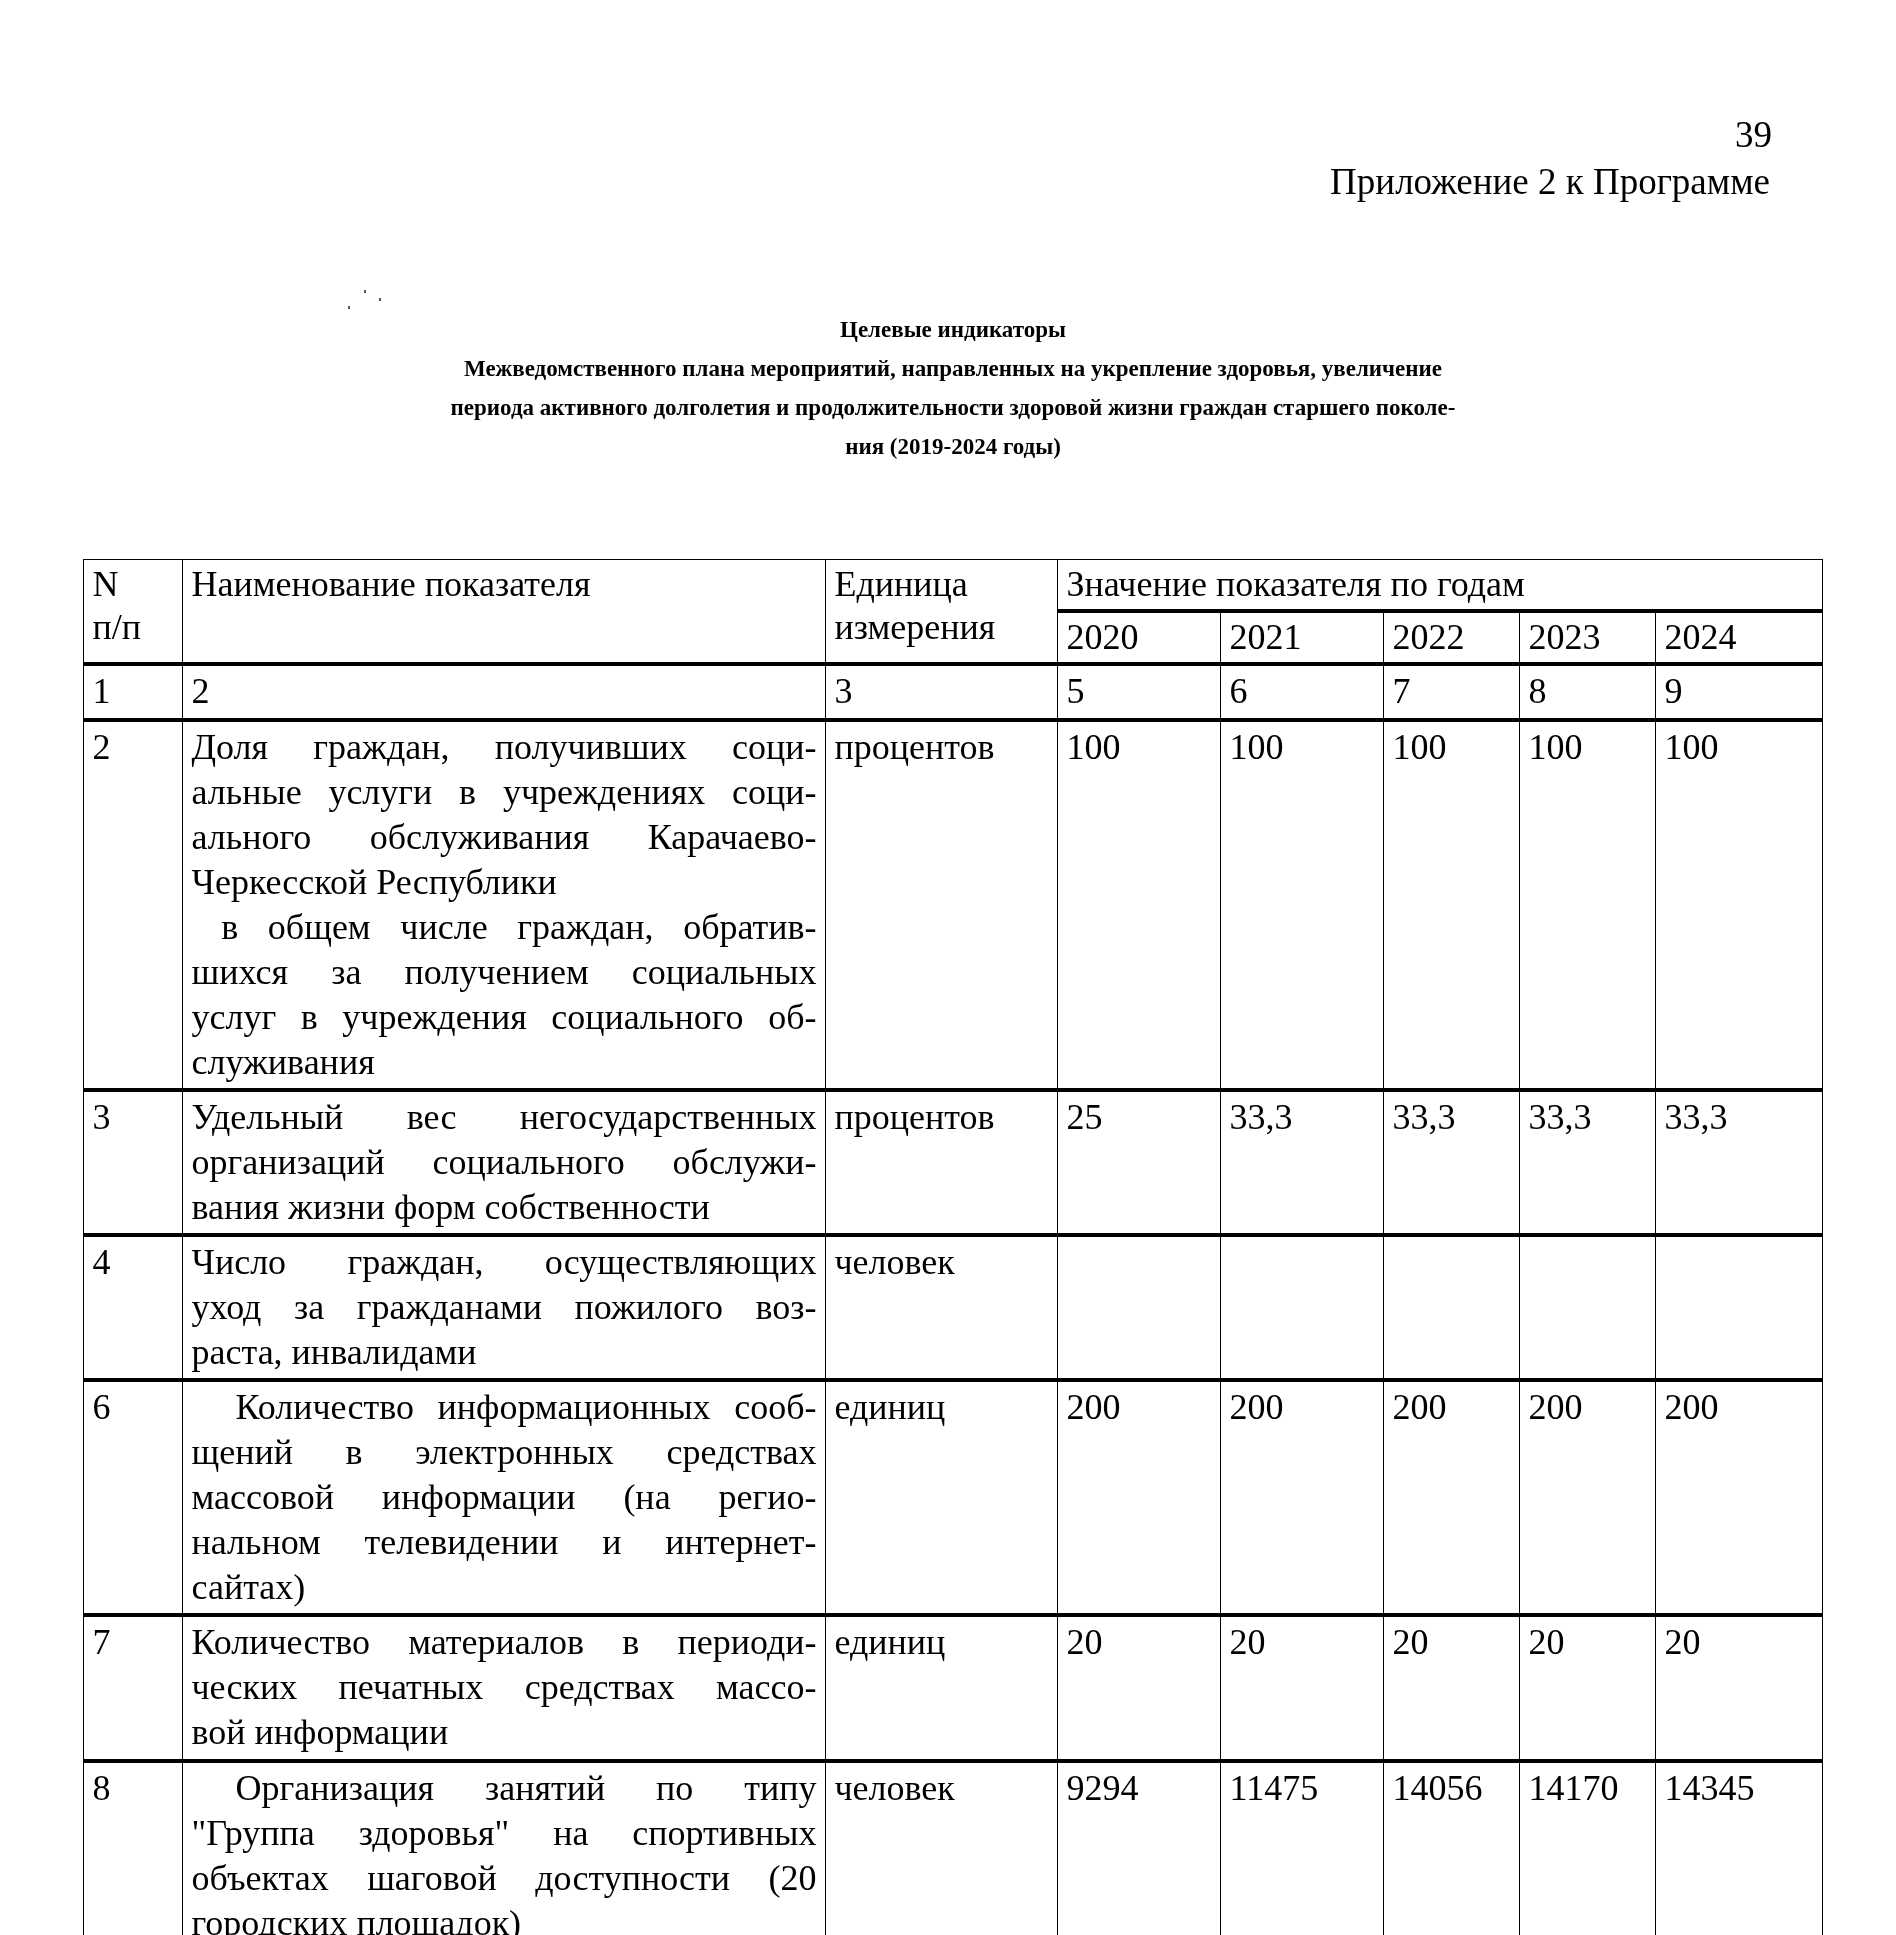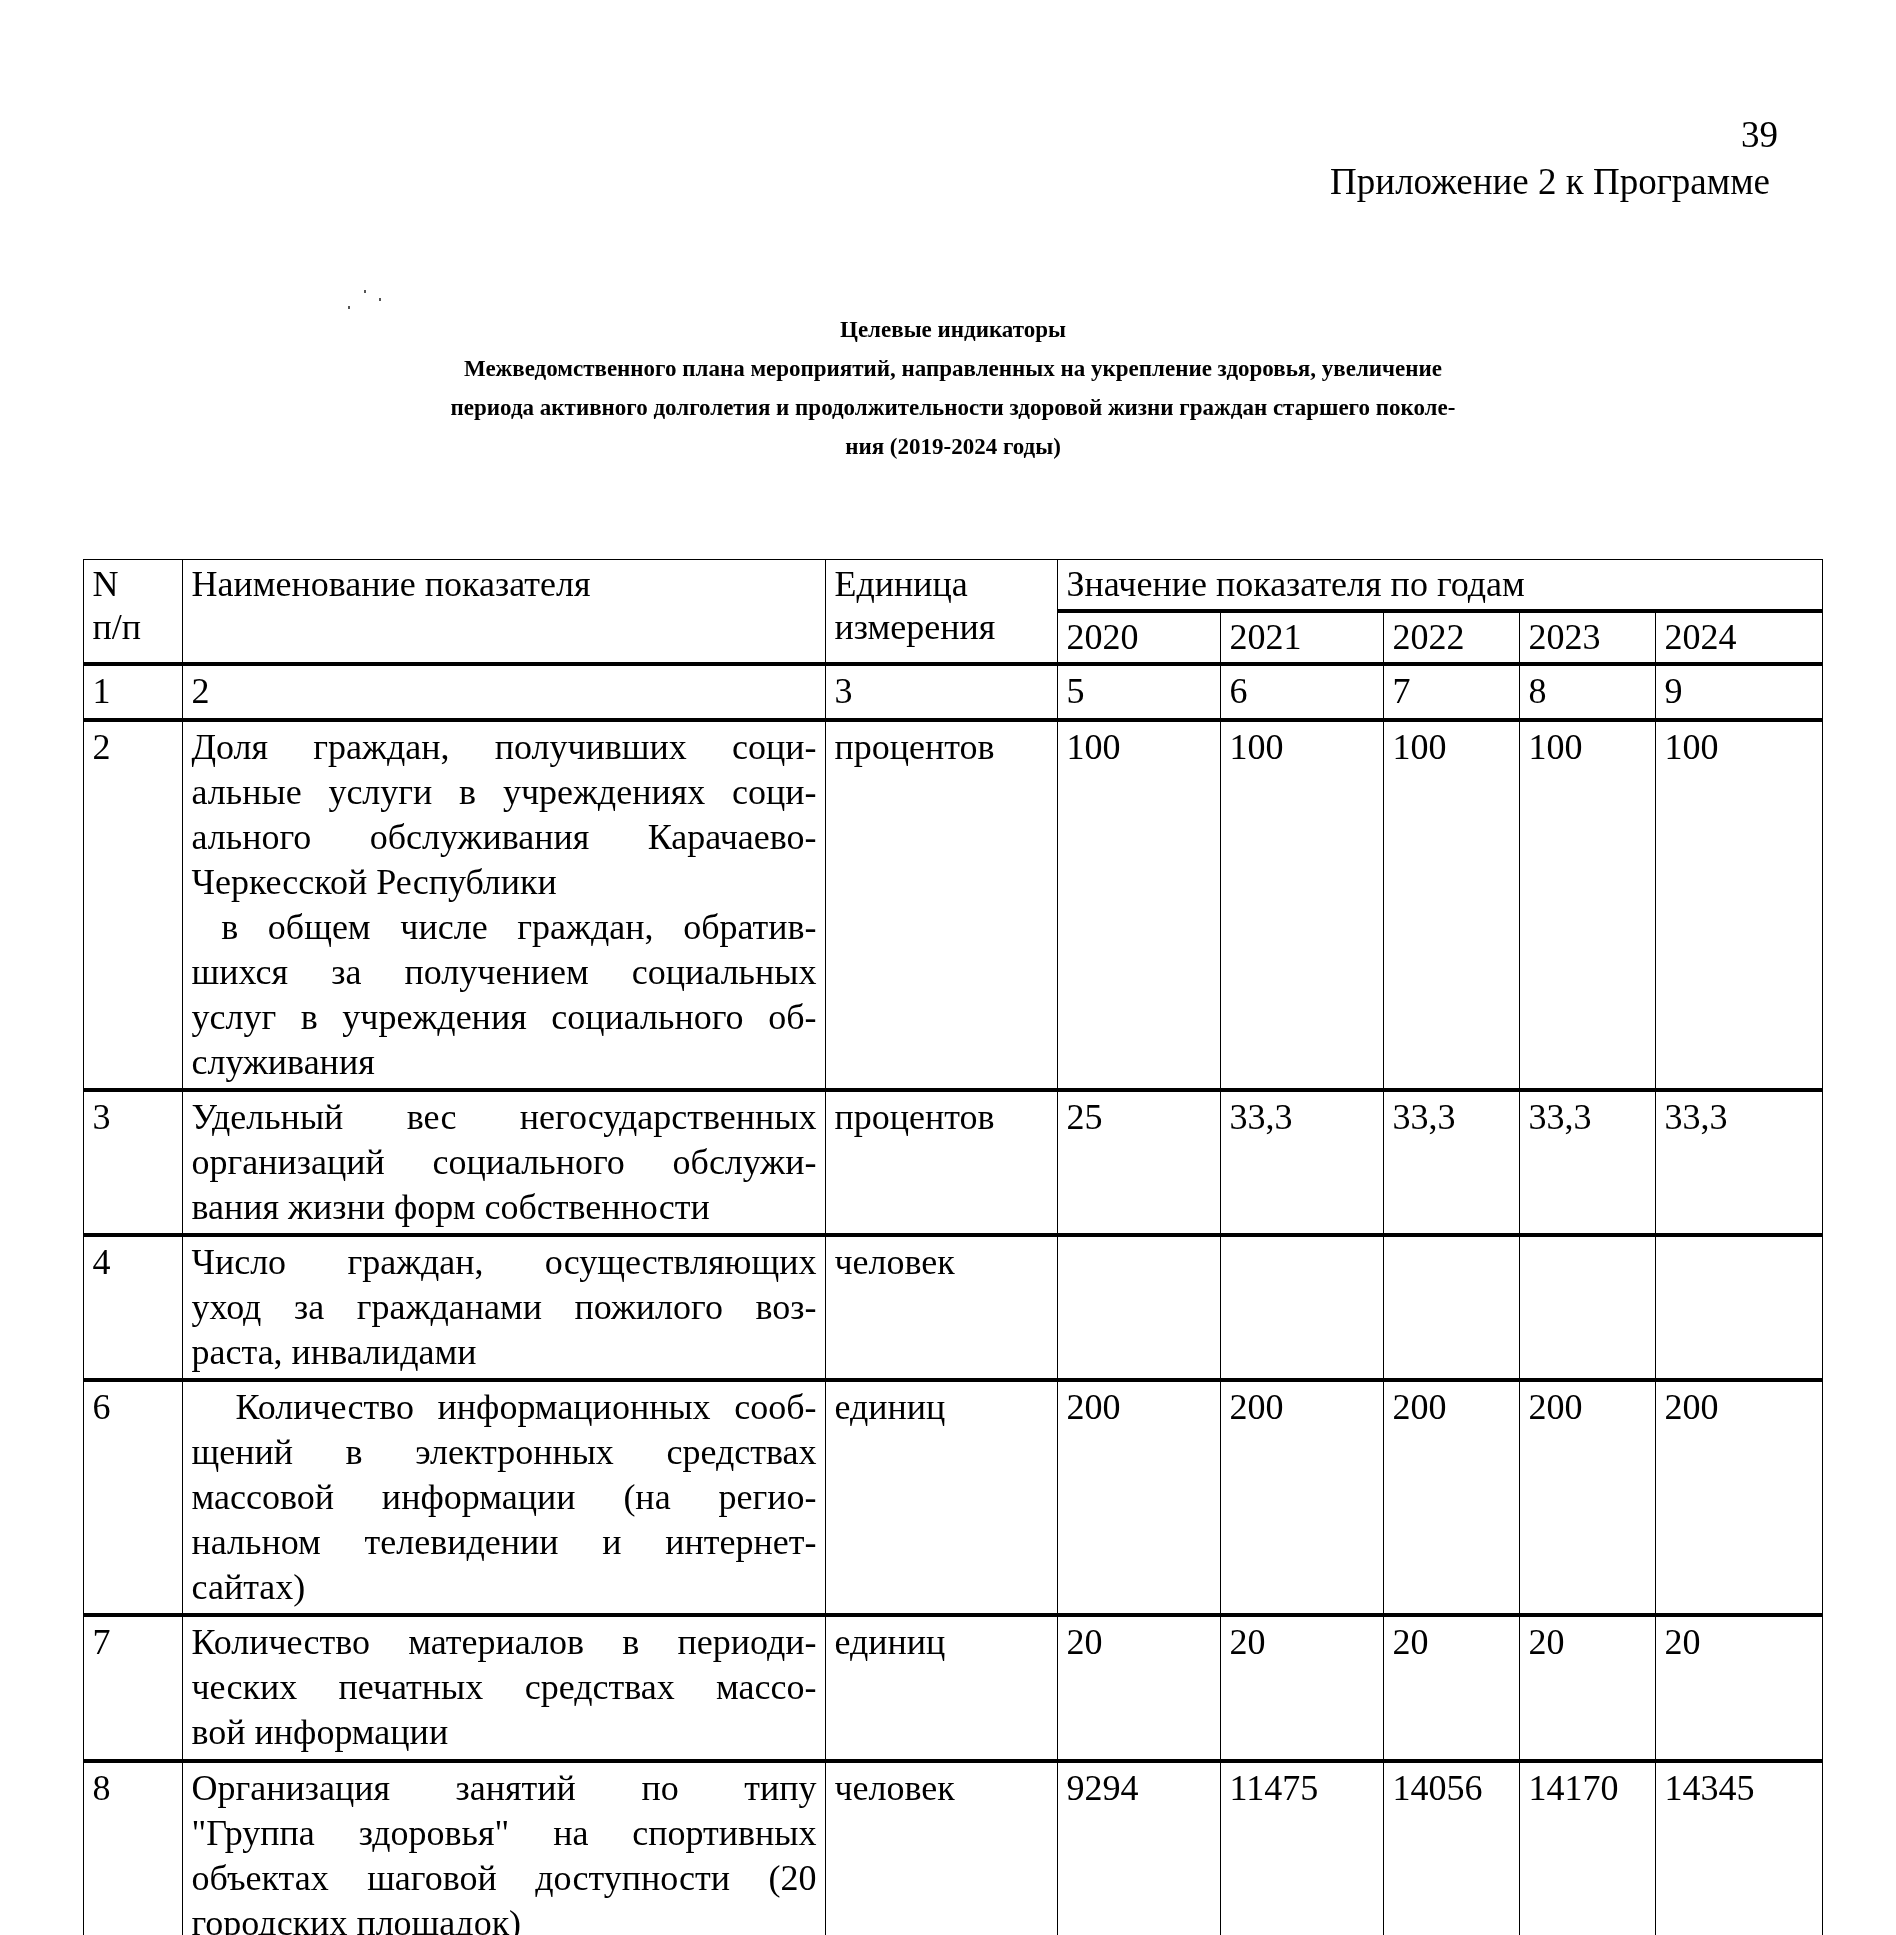--- a/index.html
+++ b/index.html
@@ -1,18 +1,18 @@
 <!DOCTYPE html>
 <html style="font-size:6.2px"><head>
 <meta charset="utf-8">
 <style>
   html, body { margin: 0; padding: 0; background: #ffffff; }
   body { width: 1896px; height: 2701px; position: relative; overflow: hidden;
          font-family: "Liberation Serif", "DejaVu Serif", serif; color: #000; }
-  .page-number { position: absolute; right: 118px; top: 116px; font-size: 37px; line-height: 1; }
+  .page-number { position: absolute; right: 124px; top: 116px; font-size: 37px; line-height: 1; }
   .appendix { position: absolute; right: 126px; top: 163px; font-size: 37px; line-height: 1; }
   .specks { position: absolute; left: 348px; top: 290px; width: 77px; height: 23px; }
   .specks i { position: absolute; width: 2.3px; height: 3.1px; background: #555; }
   .title-block { position: absolute; left: 101px; width: 1704px; top: 310px; text-align: center;
                  font-weight: bold; font-size: 23px; line-height: 39px; }
   .title-block div { white-space: nowrap; }
   table.grid { position: absolute; left: 83px; top: 559px; width: 1737px; border-collapse: collapse;
                table-layout: fixed; font-size: 36px; line-height: 45px; }
   table.grid td { border: 1.5px solid #000; vertical-align: top; padding: 3.1px 8.5px 3.1px 8.5px; }
   table.grid tr.thick-top td { border-top-width: 4.6px; }
@@ -154,21 +154,21 @@
         <td>единиц</td>
         <td>20</td>
         <td>20</td>
         <td>20</td>
         <td>20</td>
         <td>20</td>
       </tr>
       <tr class="thick-top">
         <td>8</td>
         <td class="name" style="padding-bottom: 89px;">
-          <span class="ln" style="white-space: pre;">Организация занятий по типу</span>
+          <span class="ln" style="white-space: pre; margin-left: 44px;">Организация занятий по типу</span>
           <span class="ln" style="white-space: pre;">"Группа здоровья" на спортивных</span>
           <span class="ln" style="white-space: pre;">объектах шаговой доступности (20</span>
           <span class="ln last" style="white-space: pre;">городских площадок)</span>
         </td>
         <td>человек</td>
         <td>9294</td>
         <td>11475</td>
         <td>14056</td>
         <td>14170</td>
         <td>14345</td>

